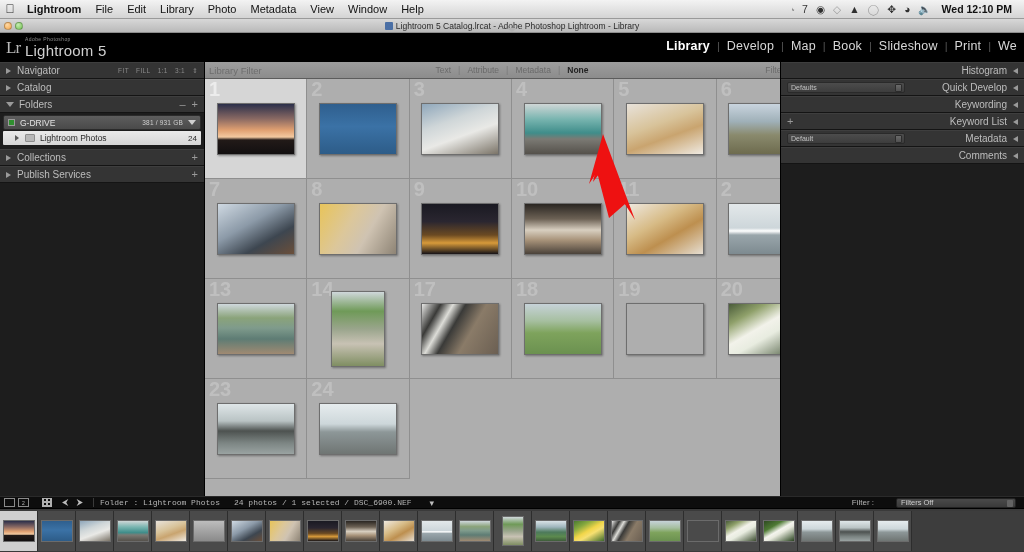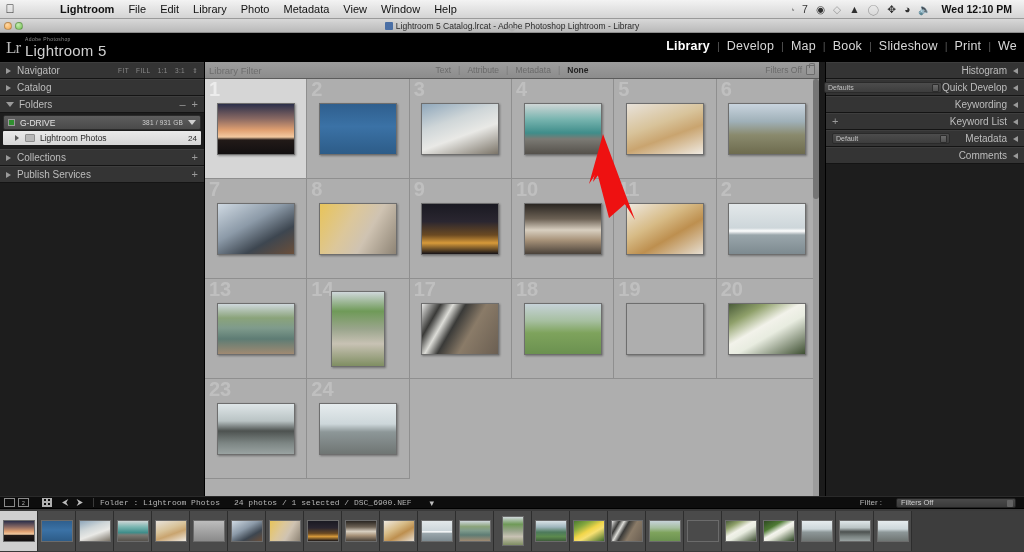--- a/index.html
+++ b/index.html
@@ -14,21 +14,21 @@
   
   .macbar{
     position:absolute; left:0; top:0; width:1024px; height:19px;
     background:linear-gradient(#f3f3f3,#d4d4d4);
     border-bottom:1px solid #9a9a9a;
     display:flex; align-items:center;
     font-size:11px; color:#111;
   }
   .apple-logo{ width:20px; text-align:center; font-size:12px; color:#222; }
   .macbar .mi{ padding:0 7px; line-height:19px; white-space:nowrap;}
-  .macbar .mi.bold{ font-weight:bold;margin-left:33px; }
+  .macbar .mi.bold{ font-weight:bold; }
   .macbar .spacer{ flex:1; }
   .macbar .sright{ display:flex; align-items:center; gap:8px; padding-right:12px; font-size:10.5px;}
   .macbar .sright .si{ opacity:.85; }
   .macbar .sright .si.dim{ opacity:.35; }
   .macbar .clock{ font-weight:bold; font-size:10.5px; padding-left:2px;}
 
   
   .titlebar{
     position:absolute; left:0; top:19px; width:1024px; height:14px;
     background:linear-gradient(#d8d8d8,#b9b9b9);
@@ -59,21 +59,21 @@
   .lr-name{ margin-left:5px; color:#c9c9c9; line-height:1; }
   .lr-name .sup{ display:block; font-size:5px; letter-spacing:.4px; color:#8c8c8c; margin-bottom:1px;}
   .lr-name .big{ display:block; font-size:15px; font-weight:300; letter-spacing:.2px; color:#cfcfcf;}
   .modules{ position:absolute; right:0px; top:6px; display:flex; align-items:center; font-size:12.5px; }
   .modules .m{ color:#d8d8d8; padding:0 7px; letter-spacing:.2px;}
   .modules .m.active{ color:#fff; font-weight:bold;}
   .modules .sep{ color:#555; font-size:11px;}
 
   
   .leftcol{ position:absolute; left:0; top:29px; width:205px; bottom:40px; background:#1d1d1d; border-right:1px solid #000;}
-  .rightcol{ position:absolute; right:0; top:29px; width:199px; bottom:40px; background:#1d1d1d; border-left:1px solid #000;}
+  .rightcol{ position:absolute; right:0; top:29px; width:244px; bottom:40px; background:#1d1d1d; border-left:1px solid #000;}
   .center{ position:absolute; left:205px; right:205px; top:29px; bottom:40px; background:#2b2b2b;}
 
   .panel-row{
     position:relative; height:17px; background:#343434;
     border-top:1px solid #3e3e3e; border-bottom:1px solid #141414;
     display:flex; align-items:center; font-size:10px; color:#bdbdbd;
     padding:0 6px;
   }
   .panel-row.right{ justify-content:flex-end; }
   .tri{ width:0;height:0;border-top:3.5px solid transparent;border-bottom:3.5px solid transparent;border-left:5px solid #9a9a9a; margin-right:6px;}
@@ -212,21 +212,21 @@
     padding:0 4px; border-top:1px solid #2a2a2a;
   }
   .sb-ico{ width:11px; height:9px; border:1px solid #8a8a8a; margin-right:3px; position:relative;}
   .sb-ico.pg{ display:flex; align-items:center; justify-content:center; font-size:5px; color:#bdbdbd;}
   .sb-grid{ width:10px;height:9px; margin:0 6px 0 10px;
       background:repeating-linear-gradient(90deg,#b0b0b0 0 2px,transparent 2px 4px),
                  repeating-linear-gradient(0deg,#b0b0b0 0 2px,transparent 2px 4px);}
   .sb-arrow{ color:#bdbdbd; font-size:9px; margin:0 4px;}
   .sb-div{ width:1px; height:9px; background:#3a3a3a; margin:0 6px;}
   .sb-txt{ margin-right:14px;font-family:Liberation Mono, monospace;}
-  .sb-right{ margin-left:auto; display:flex; align-items:center; gap:14px; padding-right:4px;}
+  .sb-right{ margin-left:auto; display:flex; align-items:center; gap:22px; padding-right:4px;}
   .sb-select{ width:120px; height:10px; background:linear-gradient(#4a4a4a,#3a3a3a); border:1px solid #222;
       border-radius:2px; display:flex; align-items:center; padding:0 4px; font-size:7.5px; color:#cfcfcf; position:relative;}
   .sb-select .a{ position:absolute; right:2px; top:1px; width:6px;height:7px; background:#636363; border-radius:1px;}
 
   
   .filmstrip{
     position:absolute; left:0; bottom:0; width:1024px; height:44px;
     background:#3a3a3a; border-top:1px solid #000;
     display:flex; align-items:center; padding:2px 0 2px 0; overflow:hidden;
   }

